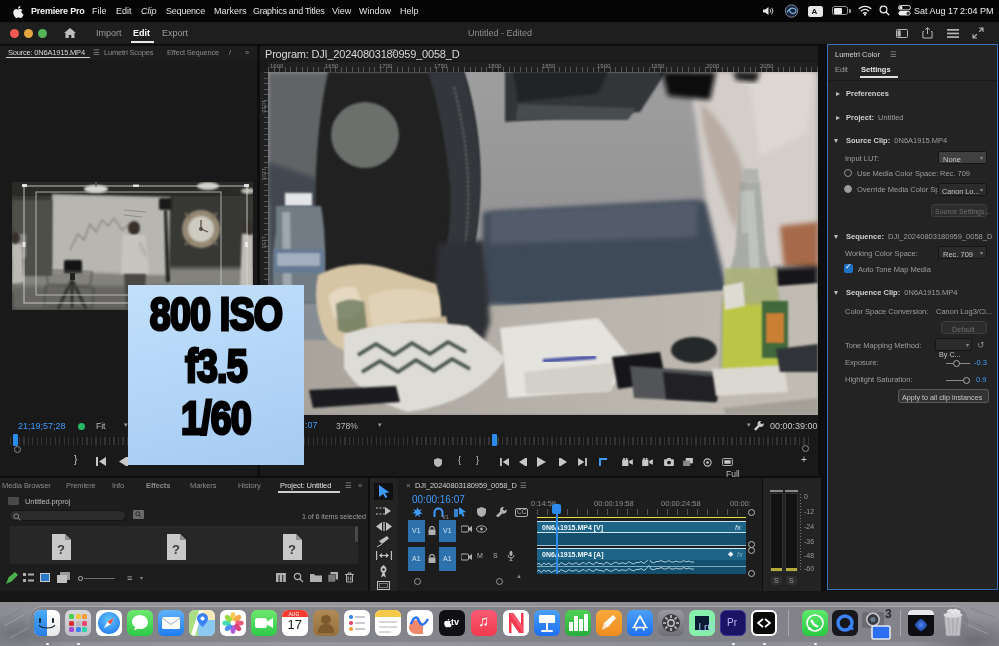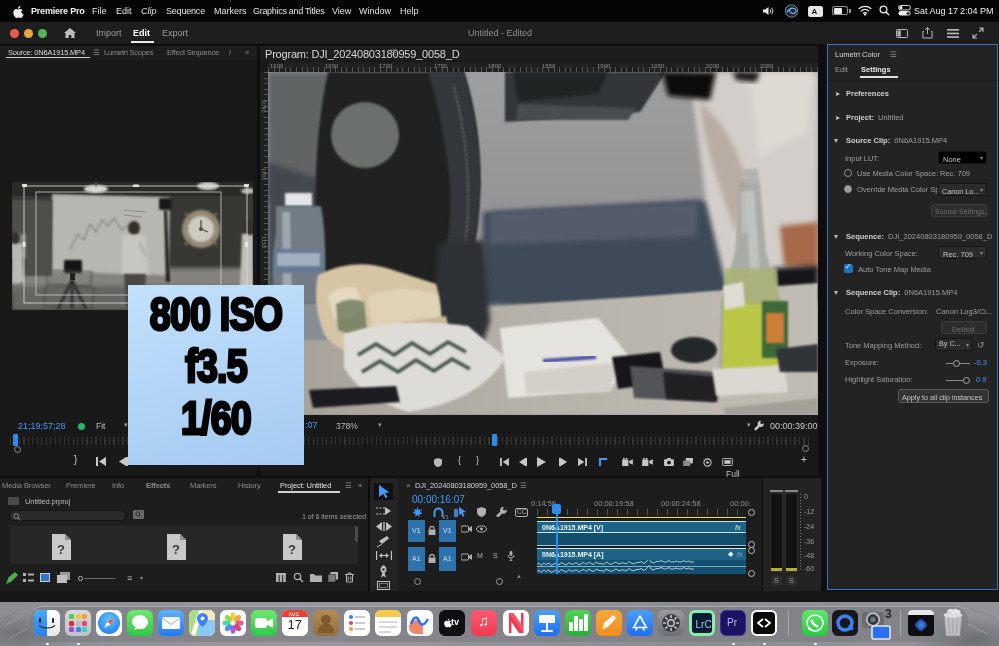--- a/index.html
+++ b/index.html
@@ -383,21 +383,21 @@
     <div class="txt" style="left:33px;top:20px;color:#e8e8e8;font-weight:bold;">Settings</div>
     <div class="abs" style="left:32px;top:31px;width:38px;height:1.5px;background:#e0e0e0;"></div>
     <div class="abs" style="left:0;top:35px;width:169px;height:1px;background:#1a1a1a;"></div>
     <div class="txt" style="left:8px;top:44px;color:#bdbdbd;font-size:8px;">▸</div>
     <div class="txt" style="left:18px;top:44px;color:#cfcfcf;font-weight:bold;">Preferences</div>
     <div class="txt" style="left:8px;top:68px;color:#bdbdbd;font-size:8px;">▸</div>
     <div class="txt" style="left:18px;top:68px;color:#cfcfcf;font-weight:bold;">Project:&nbsp; <span style="font-weight:normal;color:#9e9e9e;">Untitled</span></div>
     <div class="txt" style="left:6px;top:91px;color:#bdbdbd;font-size:8px;">▾</div>
     <div class="txt" style="left:18px;top:91px;color:#cfcfcf;font-weight:bold;">Source Clip:&nbsp; <span style="font-weight:normal;color:#9e9e9e;">0N6A1915.MP4</span></div>
     <div class="txt" style="left:17px;top:109px;color:#9e9e9e;">Input LUT:</div>
-    <div class="abs" style="left:110px;top:106px;width:49px;height:13px;background:#000000;border:1px solid #161616;border-radius:2px;">
+    <div class="abs" style="left:110px;top:106px;width:49px;height:13px;background:#404040;border:1px solid #161616;border-radius:2px;">
       <span style="position:absolute;left:4px;top:2.5px;color:#c4c4c4;font-size:7.5px;">None</span>
       <span style="position:absolute;right:3px;top:2px;color:#8a8a8a;font-size:6px;">▾</span>
     </div>
     <div class="abs" style="left:16px;top:124px;width:8px;height:8px;border:1px solid #8f8f8f;border-radius:50%;"></div>
     <div class="txt" style="left:29px;top:124px;color:#9e9e9e;">Use Media Color Space:</div>
     <div class="txt" style="left:110px;top:124px;color:#9e9e9e;">&nbsp;</div>
     <div class="txt" style="left:112px;top:124px;color:#9e9e9e;">Rec. 709</div>
     <div class="abs" style="left:16px;top:140px;width:8px;height:8px;border:1px solid #8f8f8f;border-radius:50%;background:#9e9e9e;"></div>
     <div class="txt" style="left:29px;top:140px;color:#9e9e9e;">Override Media Color Space:</div>
     <div class="abs" style="left:110px;top:138px;width:49px;height:13px;background:#2b2b2b;border:1px solid #161616;border-radius:2px;">
@@ -420,21 +420,21 @@
     <div class="txt" style="left:30px;top:220px;color:#9e9e9e;">Auto Tone Map Media</div>
     <div class="txt" style="left:6px;top:243px;color:#bdbdbd;font-size:8px;">▾</div>
     <div class="txt" style="left:18px;top:243px;color:#cfcfcf;font-weight:bold;">Sequence Clip:&nbsp; <span style="font-weight:normal;color:#9e9e9e;">0N6A1915.MP4</span></div>
     <div class="txt" style="left:17px;top:262px;color:#9e9e9e;">Color Space Conversion:</div>
     <div class="txt" style="left:108px;top:262px;color:#9e9e9e;">Canon Log3/Ci...</div>
     <div class="abs" style="left:113px;top:276px;width:46px;height:13px;background:#2d2d2d;border:1px solid #3d3d3d;border-radius:3px;">
       <span style="position:absolute;left:10px;top:2.5px;color:#6e6e6e;font-size:7.2px;">Default</span>
     </div>
     <div class="txt" style="left:17px;top:296px;color:#9e9e9e;">Tone Mapping Method:</div>
     <div class="abs" style="left:107px;top:293px;width:37px;height:13px;background:#2b2b2b;border:1px solid #161616;border-radius:2px;">
-      <span style="position:absolute;left:3px;top:0;color:#c4c4c4;font-size:7.2px;">By C...</span>
+      <span style="position:absolute;left:3px;top:11px;color:#c4c4c4;font-size:7.2px;">By C...</span>
       <span style="position:absolute;right:2px;top:2px;color:#8a8a8a;font-size:6px;">▾</span>
     </div>
     <div class="txt" style="left:149px;top:295px;color:#8a8a8a;font-size:9px;">↺</div>
     <div class="txt" style="left:17px;top:313px;color:#9e9e9e;">Exposure:</div>
     <div class="abs" style="left:118px;top:318px;width:24px;height:1px;background:#8a8a8a;"></div>
     <div class="abs" style="left:125px;top:314.5px;width:7px;height:7px;border:1px solid #aaa;border-radius:50%;background:#232323;"></div>
     <div class="txt" style="left:146px;top:313px;color:#3e9bfa;">-0.3</div>
     <div class="txt" style="left:17px;top:330px;color:#9e9e9e;">Highlight Saturation:</div>
     <div class="abs" style="left:118px;top:335px;width:24px;height:1px;background:#8a8a8a;"></div>
     <div class="abs" style="left:135px;top:331.5px;width:7px;height:7px;border:1px solid #aaa;border-radius:50%;background:#232323;"></div>
@@ -864,21 +864,21 @@
         <circle cx="10" cy="10" r="9" fill="#3b3b40"></circle>
         <g fill="#c9c9ce">
           <circle cx="10" cy="10" r="3.2" fill="none" stroke="#c9c9ce" stroke-width="1.4"></circle>
         <g stroke="#c9c9ce" stroke-width="1.6">
             <path d="M10 2v3M10 15v3M2 10h3M15 10h3M4.3 4.3l2.2 2.2M13.5 13.5l2.2 2.2M15.7 4.3l-2.2 2.2M6.5 13.5l-2.2 2.2"></path>
           </g>
         </g>
       </svg>
     </div>
 
-    <div class="abs" style="left:689px;top:610px;width:26px;height:26px;border-radius:6px;background:#0c1a33;border:3px solid #86efac;">
+    <div class="abs" style="left:689px;top:610px;width:26px;height:26px;border-radius:6px;background:#0c1a33;border:6px solid #86efac;">
       <div class="txt" style="left:3.5px;top:6px;color:#9ecbf5;font-size:10px;">LrC</div>
     </div>
 
     <div class="abs" style="left:720px;top:610px;width:26px;height:26px;border-radius:6px;background:#1b1464;border:1px solid #3b3494;">
       <div class="txt" style="left:6px;top:6px;color:#c5b3f7;font-size:10px;">Pr</div>
     </div>
 
     <div class="abs" style="left:751px;top:610px;width:26px;height:26px;border-radius:6px;background:#fff;">
       <div class="abs" style="left:2px;top:2px;width:22px;height:22px;border-radius:4px;background:#0a0a0a;"></div>
       <svg class="abs" style="left:6px;top:8px;" width="14" height="10" viewBox="0 0 14 10">

